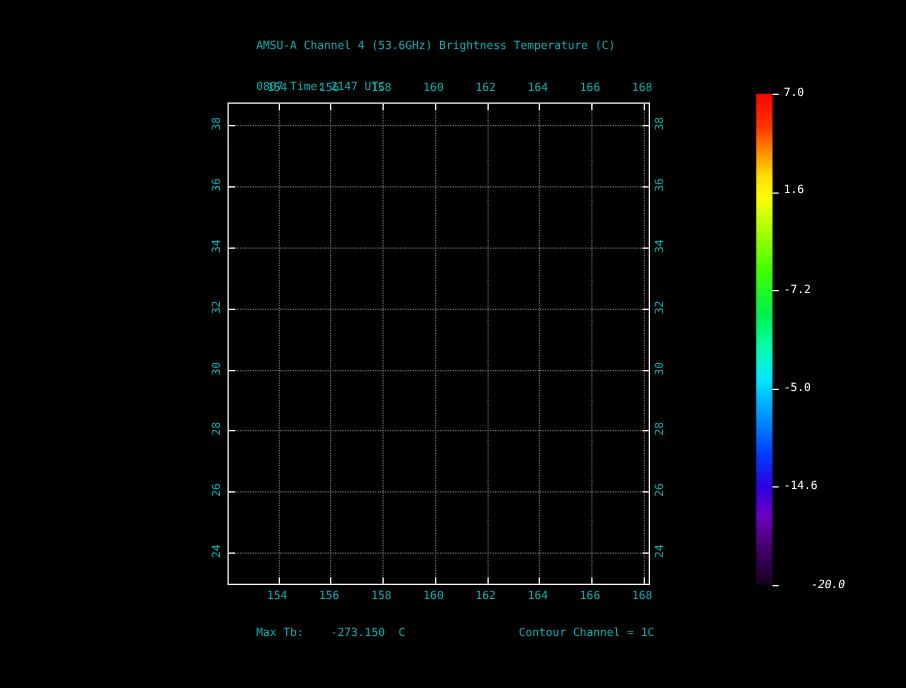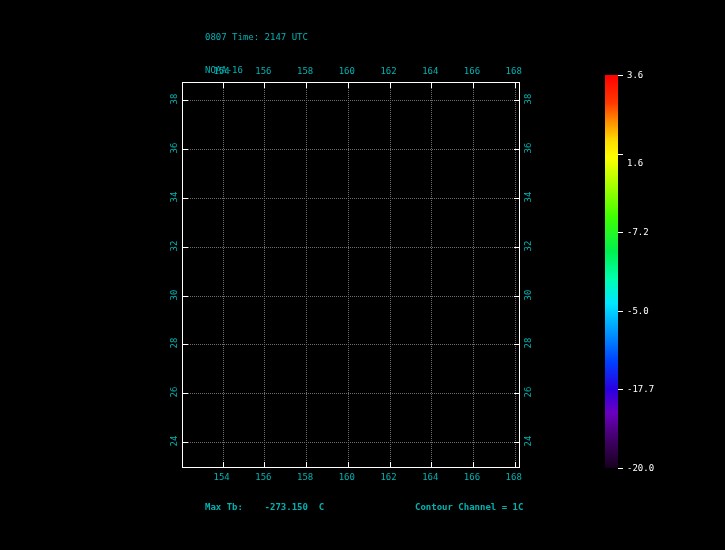--- a/index.html
+++ b/index.html
@@ -45,29 +45,30 @@
     position: absolute; left: 605px; top: 75px;
     width: 13px; height: 393px;
   }
   .cbtick { position: absolute; width: 5px; height: 1px; background: #ffffff; }
   .cblab {
     position: absolute; color: #ffffff; font-size: 9px;
     transform: translateY(-50%); white-space: pre;
   }
   .footer-text {
     position: absolute; top: 502px;
-    color: #00b2b2; font-size: 9px; white-space: pre; font-weight: bold;
+    color: #00b2b2; font-size: 9px; white-space: pre;
   }
 </style>
 </head>
 <body>
 
 <div id="screen">
 
   <div class="title-block">
+    <div>AMSU-A Channel 4 (53.6GHz) Brightness Temperature (C)</div>
     <div>0807 Time: 2147 UTC</div>
     <div>NOAA-16</div>
   </div>
 
   <div id="plot-frame">
       <div class="vgrid" style="left: 39.642px;"></div>
       <div class="tick" style="left: 39.642px; top: 0px; width: 1px; height: 5px;"></div>
       <div class="tick" style="left: 39.642px; bottom: 0px; width: 1px; height: 5px;"></div>
       <div class="vgrid" style="left: 81.3704px;"></div>
       <div class="tick" style="left: 81.3704px; top: 0px; width: 1px; height: 5px;"></div>
@@ -148,29 +149,29 @@
       <div class="ylab" style="left: 174px; top: 147.962px;">36</div>
       <div class="ylab" style="left: 528px; top: 147.962px;">36</div>
       <div class="ylab" style="left: 174px; top: 99.1013px;">38</div>
       <div class="ylab" style="left: 528px; top: 99.1013px;">38</div>
     </div>
 
   <div id="colorbar" style="background: linear-gradient(rgb(255, 0, 0) 0%, rgb(255, 56, 0) 7%, rgb(255, 144, 0) 12%, rgb(255, 224, 0) 17%, rgb(253, 255, 0) 21%, rgb(168, 255, 0) 28%, rgb(64, 255, 0) 36%, rgb(0, 240, 80) 45%, rgb(0, 255, 176) 52%, rgb(0, 232, 255) 58%, rgb(0, 144, 255) 66%, rgb(0, 64, 255) 73%, rgb(42, 0, 224) 80%, rgb(106, 0, 192) 86%, rgb(69, 0, 110) 92%, rgb(22, 0, 30) 100%);"></div>
 
   <div id="cb-annot">
       <div class="cbtick" style="left: 618px; top: 75px;"></div>
-      <div class="cblab" style="left: 627px; top: 75px;">3.6</div>
+      <div class="cblab" style="left: 627px; top: 75px;">7.0</div>
       <div class="cbtick" style="left: 618px; top: 153.6px;"></div>
-      <div class="cblab" style="left: 627px; top: 163px;">1.6</div>
+      <div class="cblab" style="left: 627px; top: 152px;">1.6</div>
       <div class="cbtick" style="left: 618px; top: 232.2px;"></div>
       <div class="cblab" style="left: 627px; top: 232.2px;">-7.2</div>
       <div class="cbtick" style="left: 618px; top: 310.8px;"></div>
       <div class="cblab" style="left: 627px; top: 310.8px;">-5.0</div>
       <div class="cbtick" style="left: 618px; top: 389.4px;"></div>
-      <div class="cblab" style="left: 627px; top: 389.4px;">-17.7</div>
+      <div class="cblab" style="left: 627px; top: 389.4px;">-14.6</div>
       <div class="cbtick" style="left: 618px; top: 468px;"></div>
-      <div class="cblab" style="left: 627px; top: 468px;">-20.0</div>
+      <div class="cblab" style="left: 649px; top: 468px; font-style: italic;">-20.0</div>
     </div>
 
   <span class="footer-text" style="left:205px">Max Tb:    -273.150  C</span>
   <span class="footer-text" style="left:415px">Contour Channel = 1C</span>
 
 </div>
 
 </body></html>

